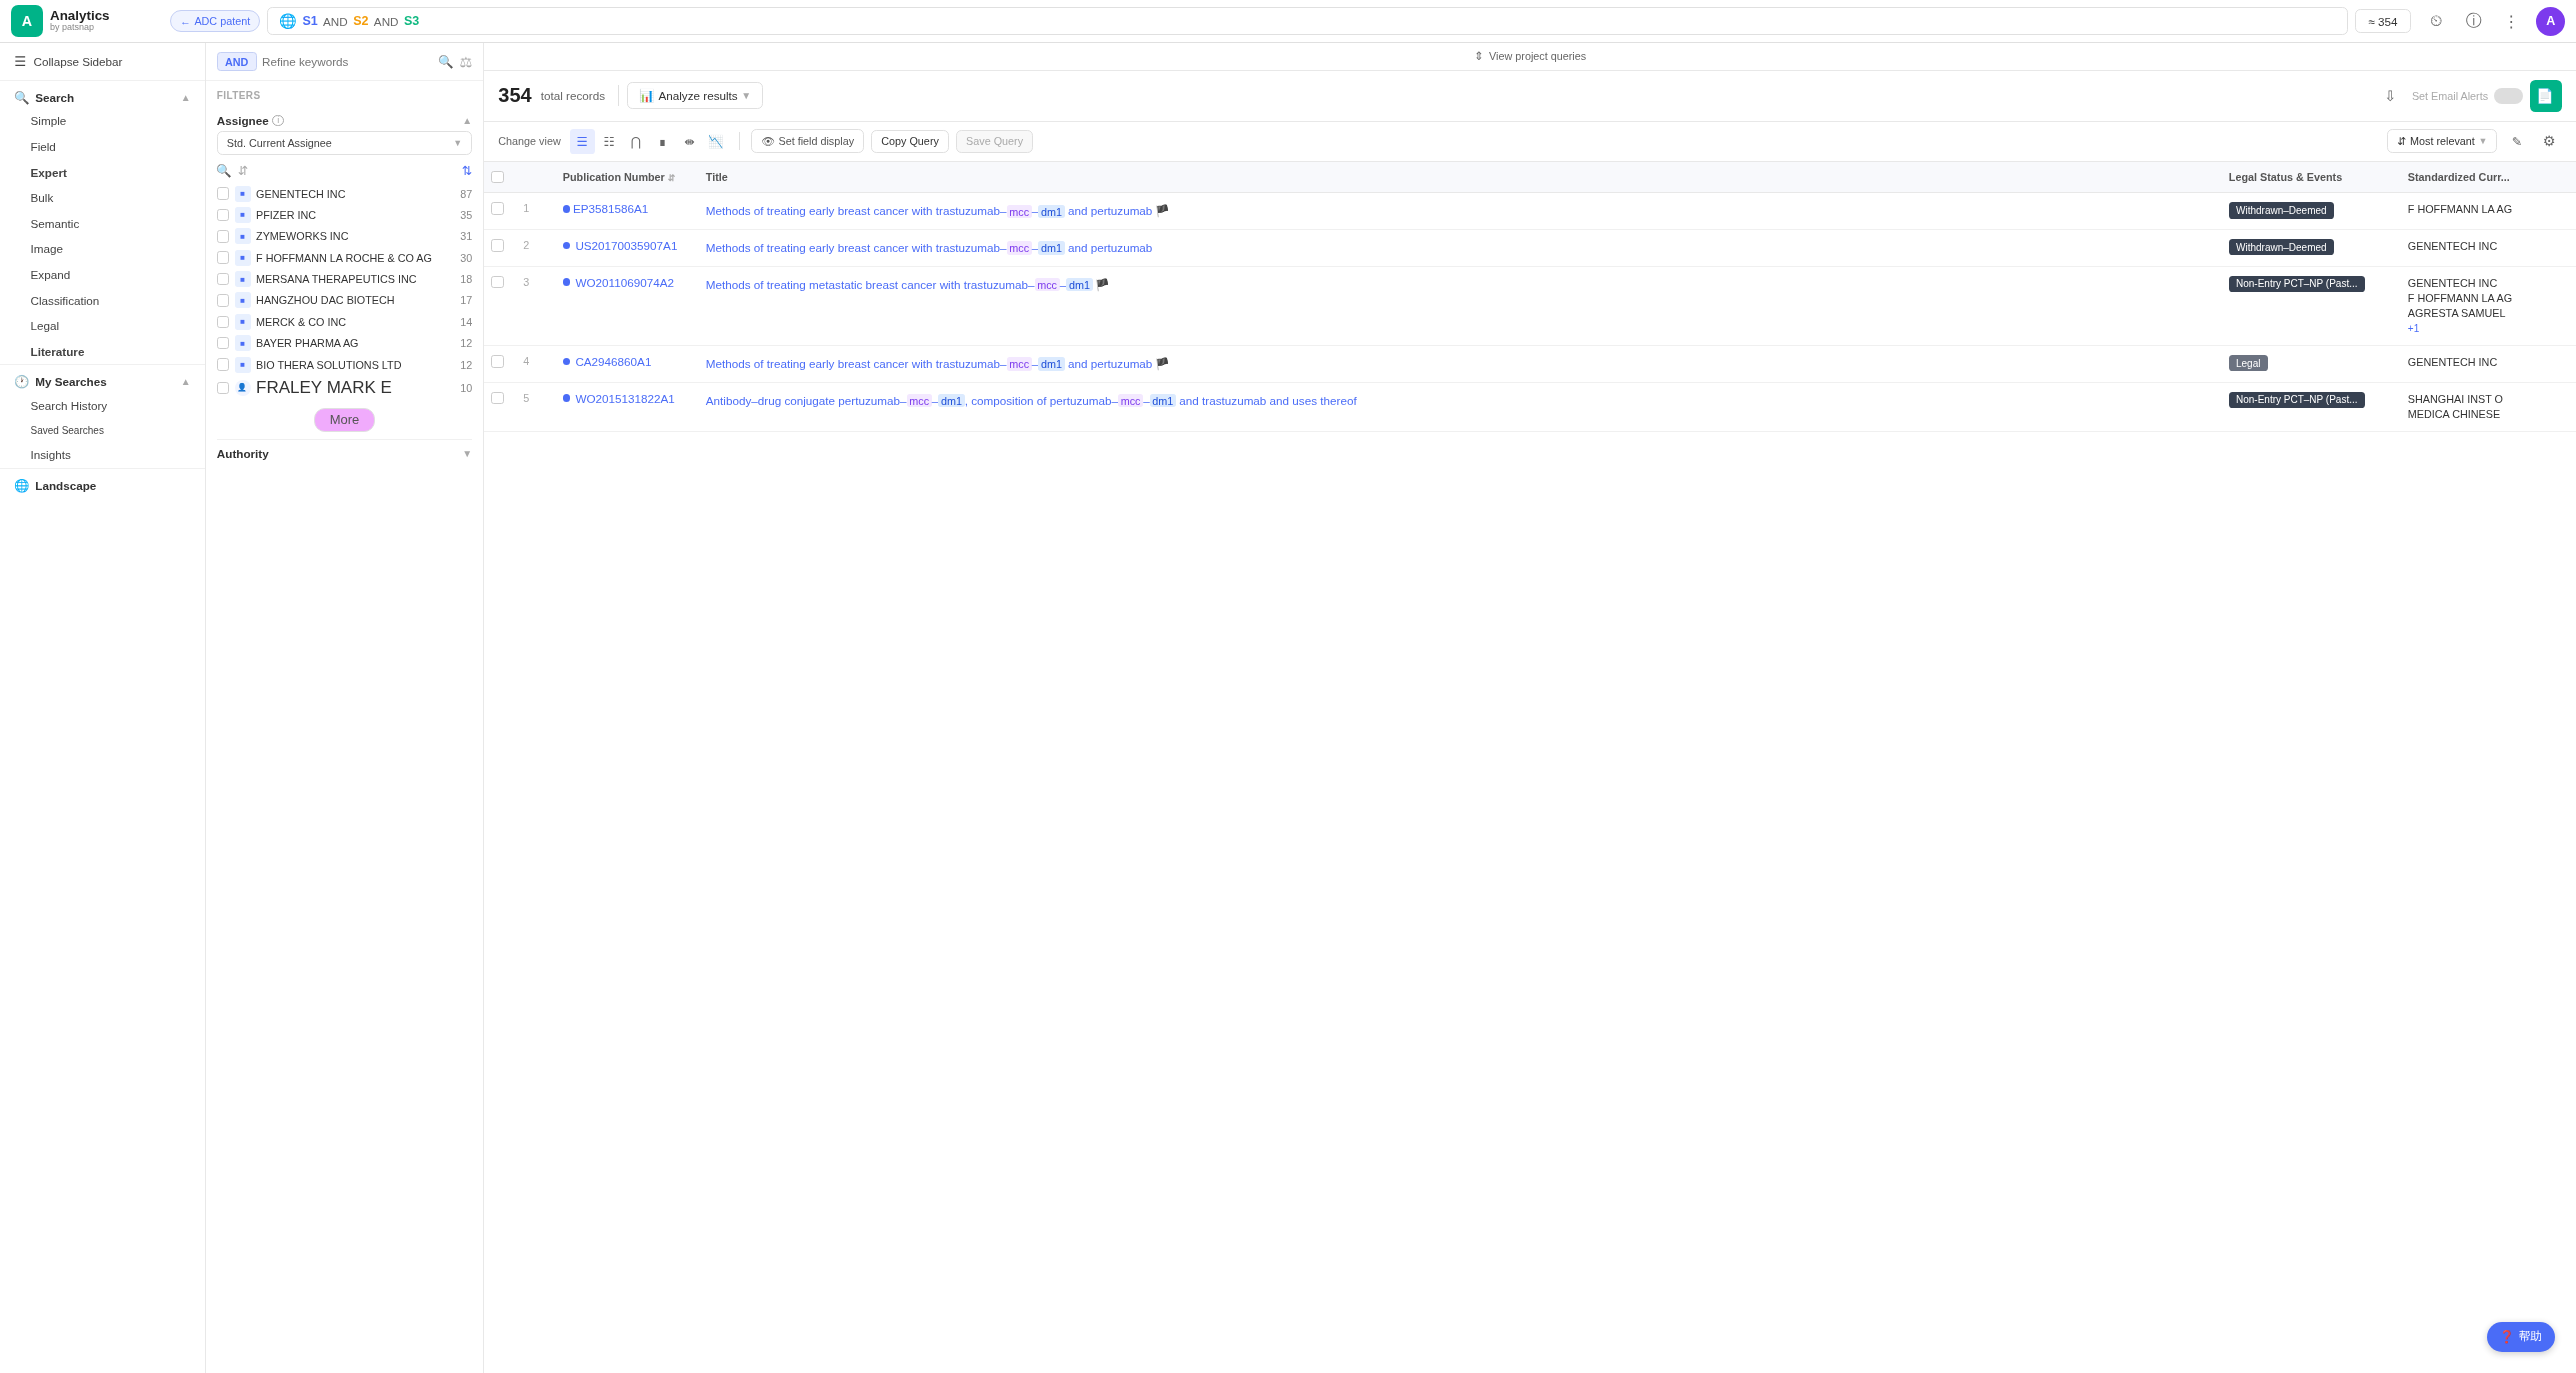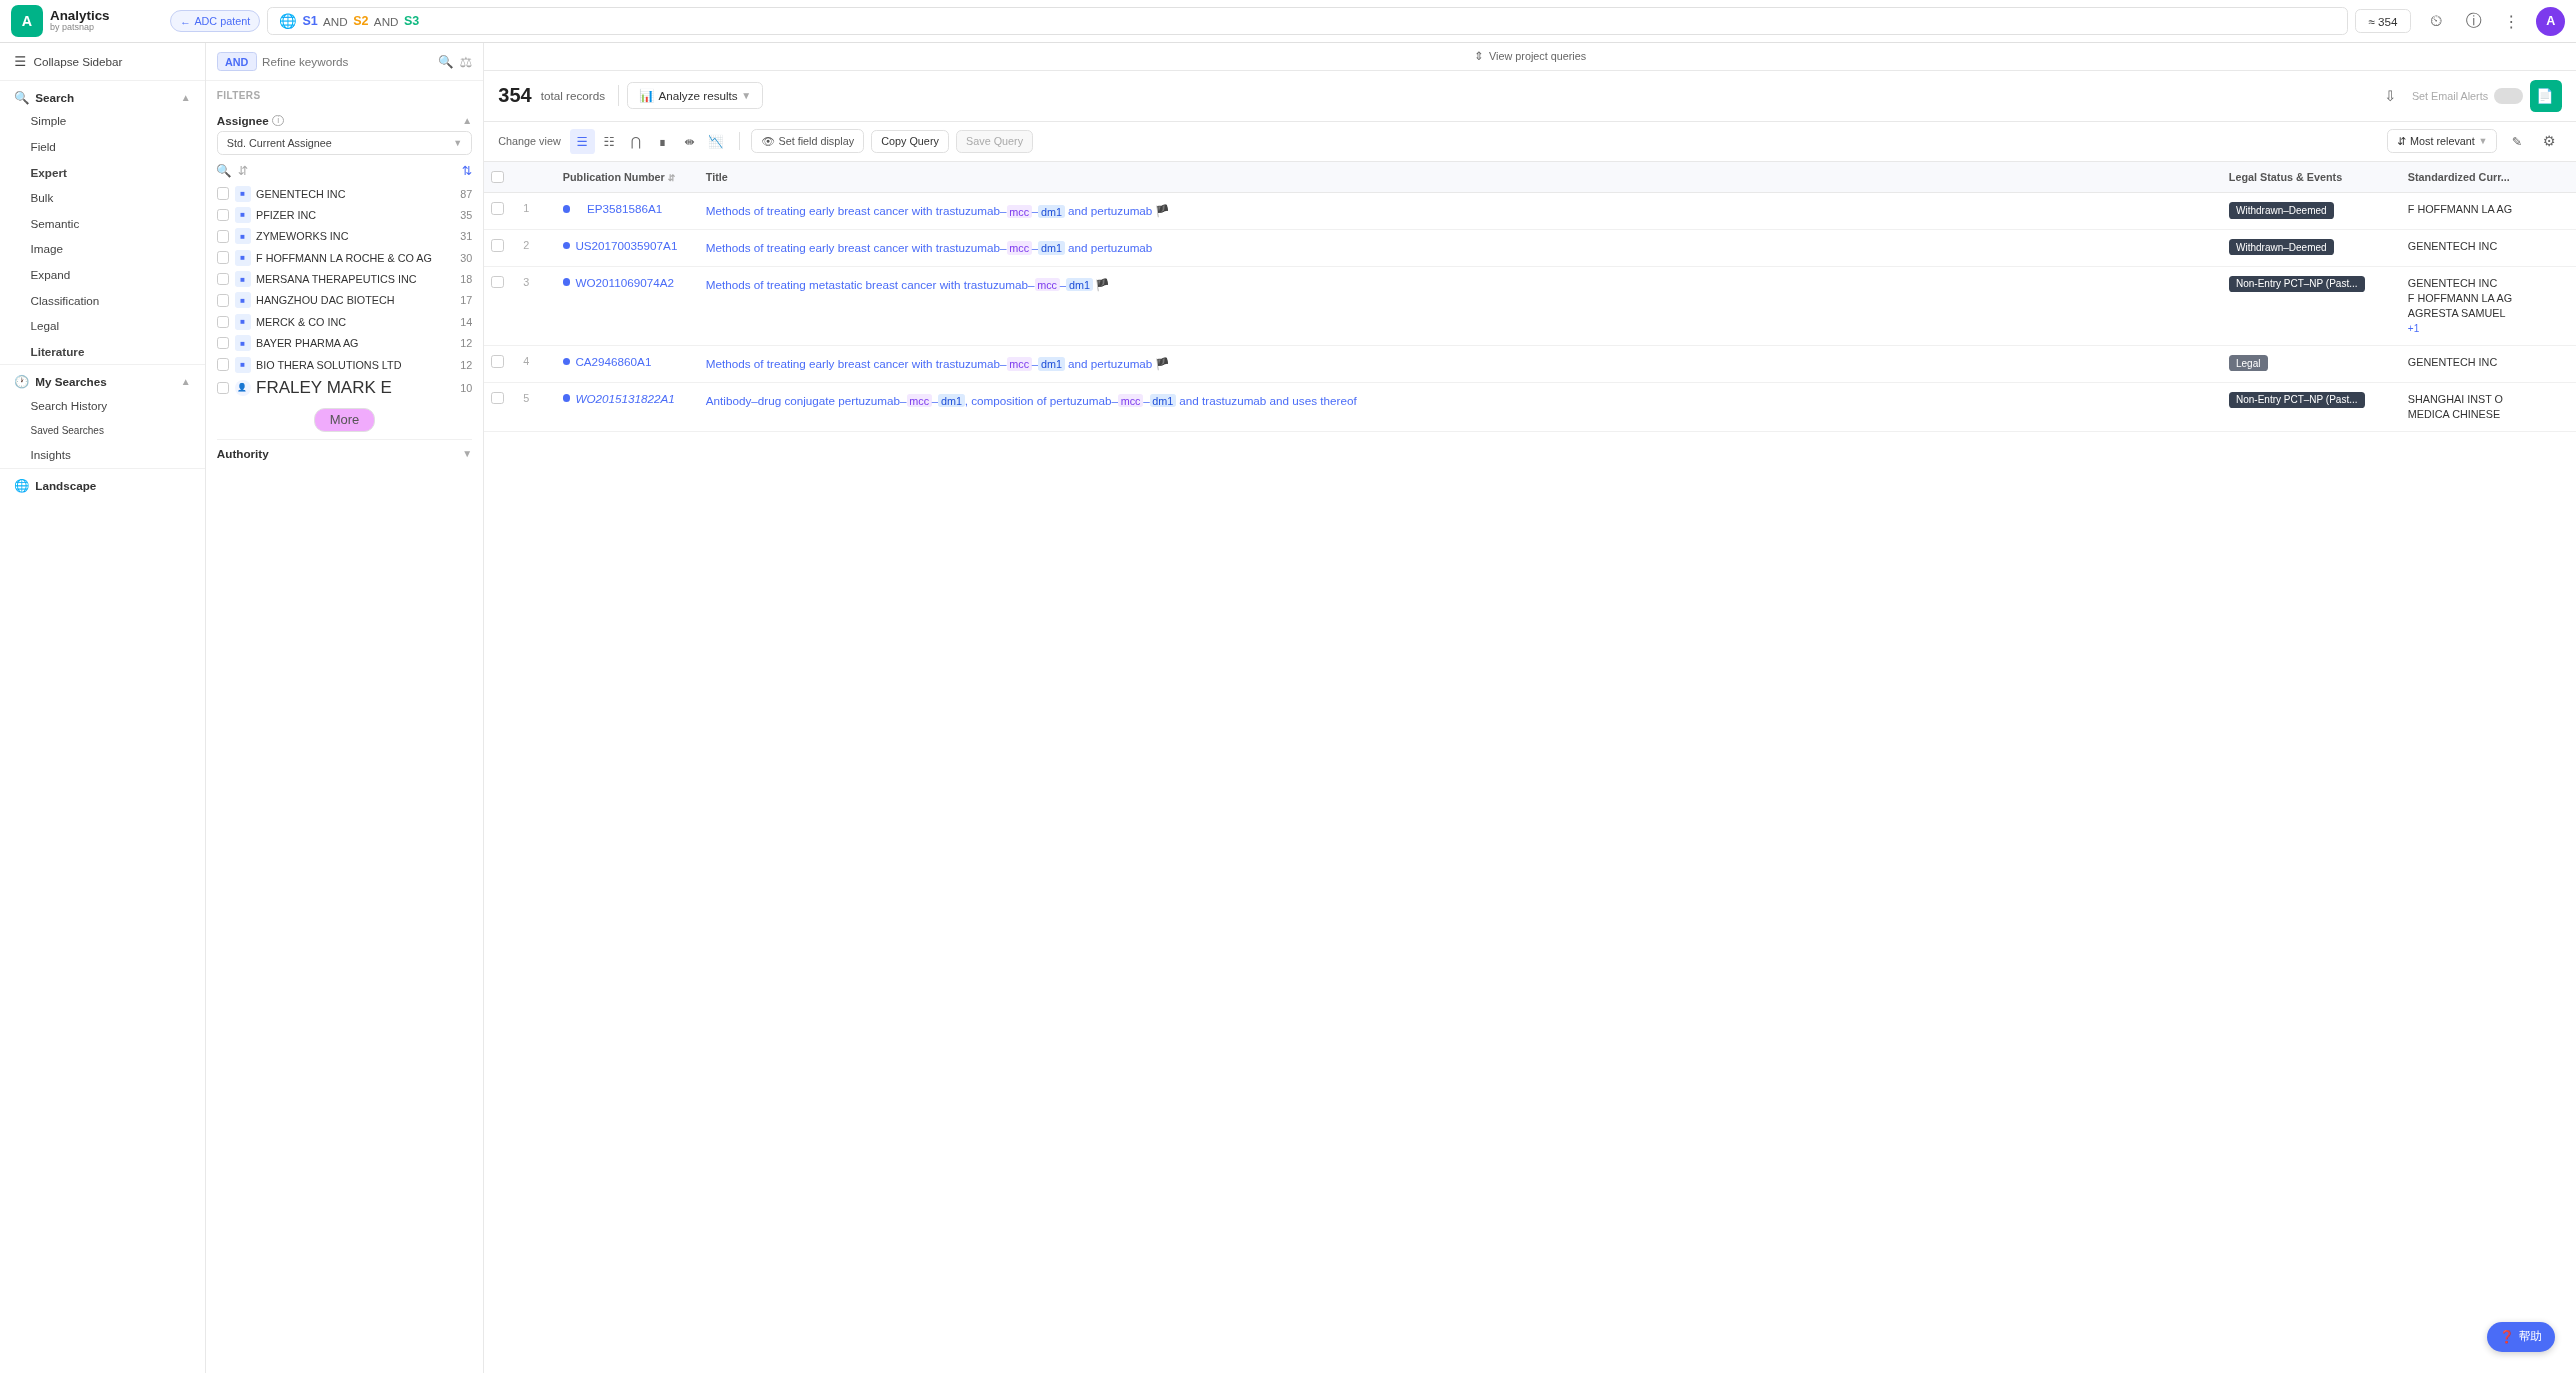--- a/index.html
+++ b/index.html
@@ -283,21 +283,21 @@
           </tr>
         </thead>
         <tbody>
 
           <tr style="border-bottom:0.9px solid #f0f0f0;">
             <td style="padding:9px 7.2px;vertical-align:top;">
               <div style="width:12.5px;height:12.5px;border:1.3px solid #ccc;border-radius:2.7px;background:#fff;cursor:pointer;"></div>
             </td>
             <td style="padding:9px 7.2px;vertical-align:top;color:#aaa;font-size:10.8px;width:27px;">1</td>
             <td style="padding:9px 10.8px;vertical-align:top;">
-              <div style="display:flex;align-items:center;gap:17px;cursor:pointer;">
+              <div style="display:flex;align-items:center;gap:3px;cursor:pointer;">
                 <span style="width:7.2px;height:7.2px;border-radius:50%;background:#4a6cf7;flex-shrink:0;"></span>
                 <span style="color:#4a6cf7;font-size:11.7px;cursor:pointer;">EP3581586A1</span>
               </div>
             </td>
             <td style="padding:9px 10.8px;vertical-align:top;max-width:323px;line-height:1.5;cursor:pointer;">
               <span style="color:#4a6cf7;">Methods of treating early breast cancer with trastuzumab–</span><span style="background:#f3e8ff;color:#7c3aed;border-radius:2.7px;padding:0.9px 2.7px;font-size:10.8px;">mcc</span><span style="color:#4a6cf7;">–</span><span style="background:#dbeafe;color:#1d4ed8;border-radius:2.7px;padding:0.9px 2.7px;font-size:10.8px;">dm1</span><span style="color:#4a6cf7;"> and pertuzumab 🏴</span>
             </td>
             <td style="padding:9px 10.8px;vertical-align:top;width:179px;">
               <span style="display:inline-block;padding:2.7px 7.2px;border-radius:3.6px;font-size:10px;font-weight:500;background:#374151;color:#fff;white-space:nowrap;">Withdrawn–Deemed</span>
             </td>
@@ -365,21 +365,21 @@
               <span style="display:inline-block;padding:2.7px 7.2px;border-radius:3.6px;font-size:10px;font-weight:500;background:#6b7280;color:#fff;white-space:nowrap;">Legal</span>
             </td>
             <td style="padding:9px 10.8px;vertical-align:top;font-size:10.8px;color:#333;max-width:179px;line-height:1.4;">GENENTECH INC</td>
           </tr>
 
           <tr style="border-bottom:0.9px solid #f0f0f0;">
             <td style="padding:9px 7.2px;vertical-align:top;">
               <div style="width:12.5px;height:12.5px;border:1.3px solid #ccc;border-radius:2.7px;background:#fff;cursor:pointer;"></div>
             </td>
             <td style="padding:9px 7.2px;vertical-align:top;color:#aaa;font-size:10.8px;">5</td>
-            <td style="padding:9px 10.8px;vertical-align:top;font-style:italic;">
+            <td style="padding:9px 10.8px;vertical-align:top;">
               <div style="display:flex;align-items:center;gap:5.4px;cursor:pointer;">
                 <span style="width:7.2px;height:7.2px;border-radius:50%;background:#4a6cf7;flex-shrink:0;"></span>
                 <span style="color:#4a6cf7;font-size:11.7px;cursor:pointer;">WO2015131822A1</span>
               </div>
             </td>
             <td style="padding:9px 10.8px;vertical-align:top;max-width:323px;line-height:1.5;cursor:pointer;">
               <span style="color:#4a6cf7;">Antibody–drug conjugate pertuzumab–</span><span style="background:#f3e8ff;color:#7c3aed;border-radius:2.7px;padding:0.9px 2.7px;font-size:10.8px;">mcc</span><span style="color:#4a6cf7;">–</span><span style="background:#dbeafe;color:#1d4ed8;border-radius:2.7px;padding:0.9px 2.7px;font-size:10.8px;">dm1</span><span style="color:#4a6cf7;">, composition of pertuzumab–</span><span style="background:#f3e8ff;color:#7c3aed;border-radius:2.7px;padding:0.9px 2.7px;font-size:10.8px;">mcc</span><span style="color:#4a6cf7;">–</span><span style="background:#dbeafe;color:#1d4ed8;border-radius:2.7px;padding:0.9px 2.7px;font-size:10.8px;">dm1</span><span style="color:#4a6cf7;"> and trastuzumab and uses thereof</span>
             </td>
             <td style="padding:9px 10.8px;vertical-align:top;width:179px;">
               <span style="display:inline-block;padding:2.7px 7.2px;border-radius:3.6px;font-size:10px;font-weight:500;background:#374151;color:#fff;white-space:nowrap;">Non-Entry PCT–NP (Past...</span>

